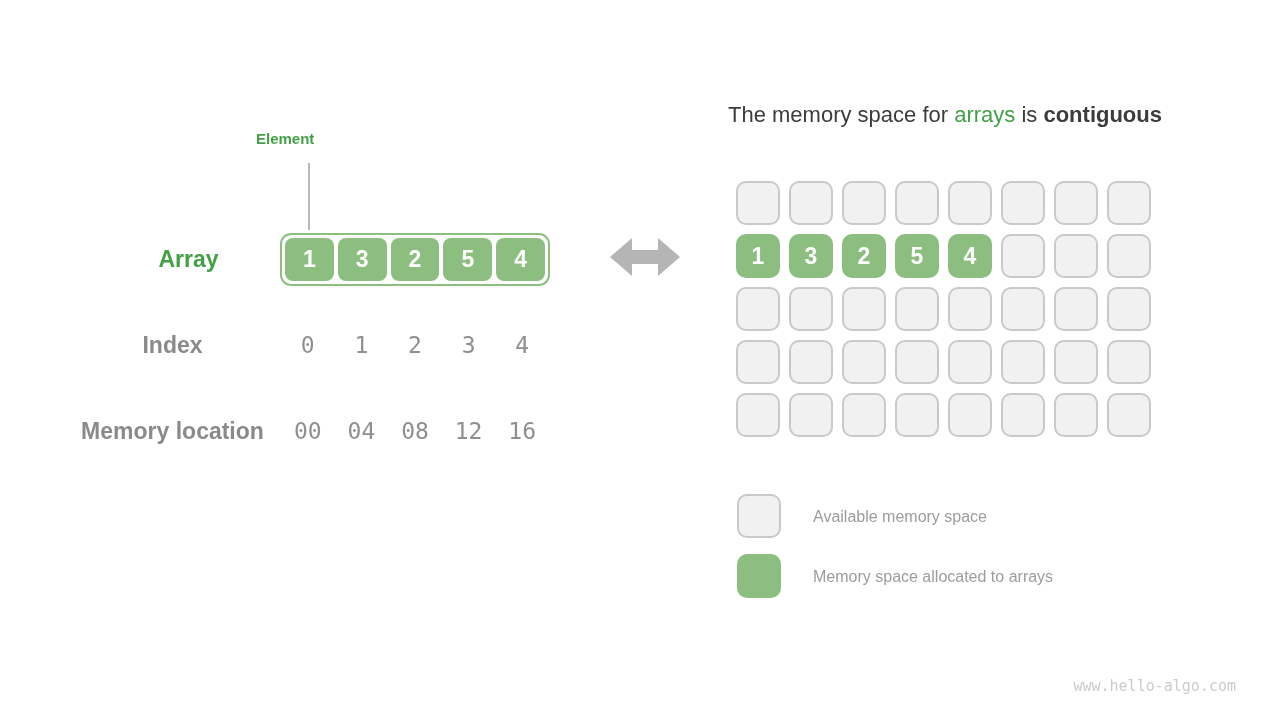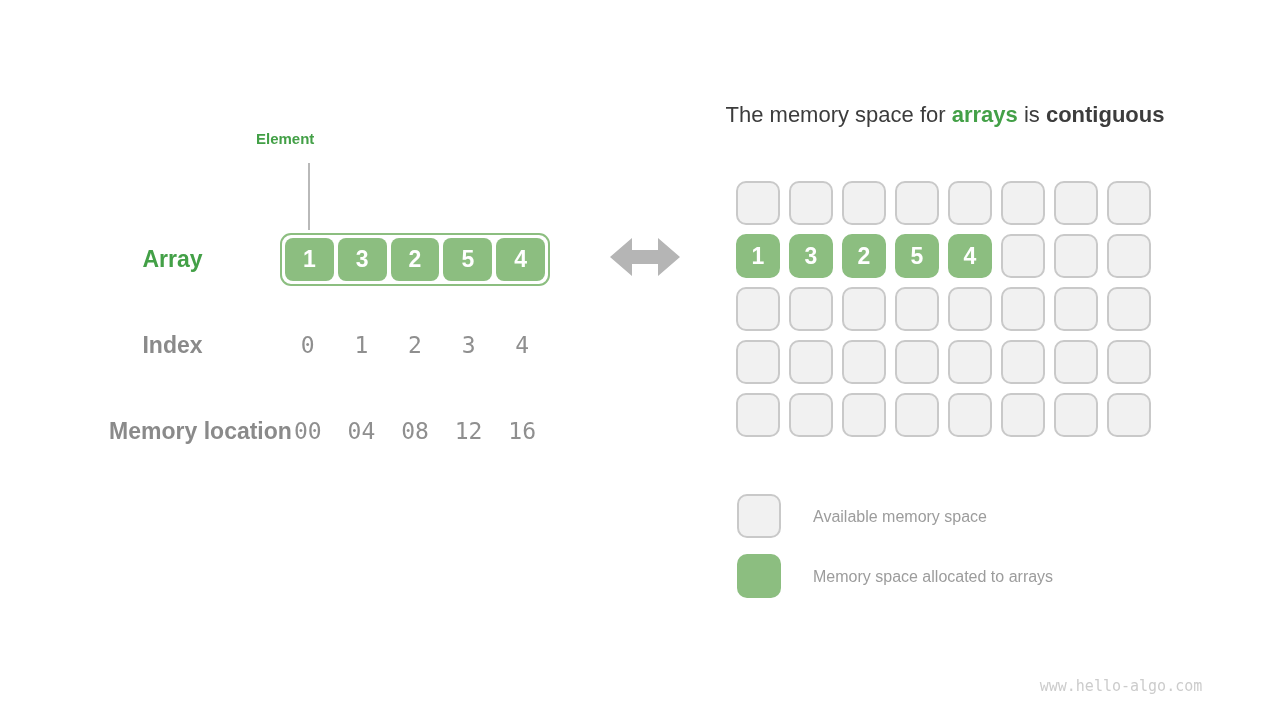--- a/index.html
+++ b/index.html
@@ -19,37 +19,37 @@
   .array-box{
     left:280px;top:233px;width:270px;height:53px;box-sizing:border-box;
     border:2px solid var(--green-fill);border-radius:11px;background:#fff;
     display:flex;gap:4px;padding:3px;
   }
   .array-cell{
     flex:1;background:var(--green-fill);border-radius:8px;color:#fff;
     font-weight:bold;font-size:23px;display:flex;align-items:center;justify-content:center;
   }
   .row-label{left:0;width:345px;text-align:center;font-weight:bold;font-size:23px;color:var(--label-gray);line-height:26px;}
-  .lbl-array{top:246px;color:var(--green-text);}
+  .lbl-array{top:246px;color:var(--green-text);margin-left:16px;}
   .lbl-index{top:332px;}
-  .lbl-memory{top:418px;margin-left:28px;}
+  .lbl-memory{top:418px;}
   .value-row{
     left:280px;width:270px;display:flex;gap:4px;padding:0 3px;box-sizing:border-box;
     font-family:"DejaVu Sans Mono",monospace;font-size:23px;color:var(--value-gray);line-height:28px;
   }
   .value-row span{flex:1;text-align:center;}
   .row-index{top:331px;}
   .row-memory{top:417px;}
 
   
   .both-arrow{left:610px;top:236px;}
 
   
   .title{left:640px;top:101px;width:610px;text-align:center;font-size:22px;color:var(--title-dark);line-height:28px;}
-  .title .green-bold{color:var(--green-text);font-weight:bold;}
+  .title .green-bold{color:var(--green-text);font-weight:normal;}
   .title .dark-bold{font-weight:bold;}
   .memory-grid{
     left:736px;top:181px;display:grid;
     grid-template-columns:repeat(8,44px);grid-auto-rows:44px;gap:9px;
   }
   .m-cell{
     background:var(--gray-cell-fill);border:2px solid var(--gray-cell-border);
     border-radius:10px;box-sizing:border-box;
   }
   .m-cell.allocated{
@@ -57,21 +57,21 @@
     font-weight:bold;font-size:23px;display:flex;align-items:center;justify-content:center;
   }
   .legend-swatch{width:44px;height:44px;border-radius:10px;box-sizing:border-box;}
   .swatch-available{left:737px;top:494px;background:var(--gray-cell-fill);border:2px solid var(--gray-cell-border);}
   .swatch-allocated{left:737px;top:554px;background:var(--green-fill);}
   .legend-label{left:813px;font-size:16px;color:var(--legend-text);line-height:26px;}
   .legend-label-1{top:504px;}
   .legend-label-2{top:564px;}
 
   .watermark{
-    left:1006px;top:677px;width:230px;text-align:center;
+    left:1006px;top:677px;width:230px;text-align:right;
     font-family:"DejaVu Sans Mono",monospace;font-size:15px;color:var(--watermark-gray);
   }
 </style>
 </head>
 <body style="--green-fill: #8cbe80; --green-text: #43a047; --gray-cell-fill: #f1f1f1; --gray-cell-border: #c9c9c9; --label-gray: #8a8a8a; --title-dark: #3c3c3c; --arrow-gray: #b5b5b5; --value-gray: #8f8f8f; --legend-text: #9c9c9c; --watermark-gray: #cccccc;">
 
 <div class="abs element-label">Element</div>
 <div class="abs pointer-line"></div>
 
 <div class="abs row-label lbl-array">Array</div>

